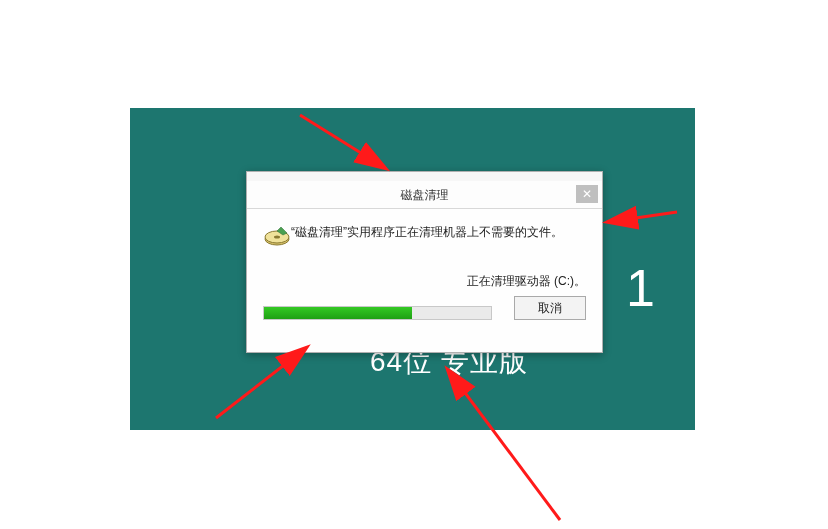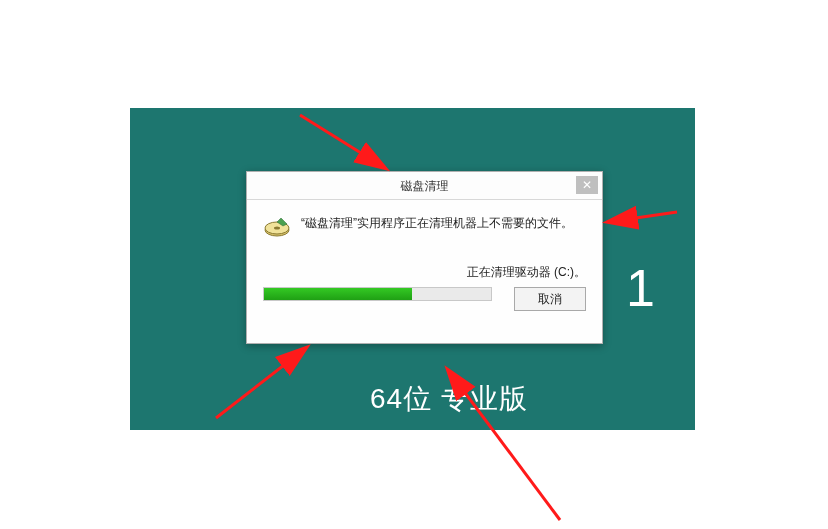--- a/index.html
+++ b/index.html
@@ -31,41 +31,41 @@
     position: absolute;
     right: 40px;
     top: 150px;
     color: #ffffff;
     font-size: 52px;
     font-weight: 200;
   }
   .bg-text-bottom {
     left: 240px;
     top: 235px;
-    margin-top: 37px;
   }
 
   .dialog {
     position: absolute;
     left: 116px;
     top: 63px;
     width: 357px;
     background: #f7f7f7;
     border: 1px solid #b0b0b0;
     box-shadow: 0 2px 8px rgba(0,0,0,0.3);
   }
   .titlebar {
     position: relative;
     height: 28px;
     background: #fdfdfd;
     border-bottom: 1px solid #d8d8d8;
     text-align: center;
     line-height: 28px;
     font-size: 12px;
     color: #333;
+    margin-top: 9px;
   }
   .close-btn {
     position: absolute;
     right: 4px;
     top: 4px;
     width: 22px;
     height: 18px;
     background: #bfbfbf;
     color: #fff;
     font-size: 12px;
@@ -73,41 +73,40 @@
     text-align: center;
     cursor: pointer;
   }
   .dialog-body {
     padding: 14px 16px 12px 16px;
     background: #fefefe;
   }
   .msg-row {
     display: flex;
     align-items: flex-start;
-    gap: 10px;
     margin-bottom: 22px;
   }
   .disk-icon {
     flex-shrink: 0;
     margin-top: 2px;
   }
   .msg-text {
     font-size: 12px;
     color: #222;
     line-height: 1.5;
   }
   .progress-label {
     font-size: 12px;
     color: #222;
     margin-bottom: 6px;
     text-align: right;
   }
   .progress-row {
     display: flex;
-    align-items: flex-start;
+    align-items: flex-end;
     gap: 22px;
     margin-bottom: 20px;
   }
   .progress-outer {
     flex: 1;
     height: 14px;
     background: #eaeaea;
     border: 1px solid #c8c8c8;
     position: relative;
     overflow: hidden;

